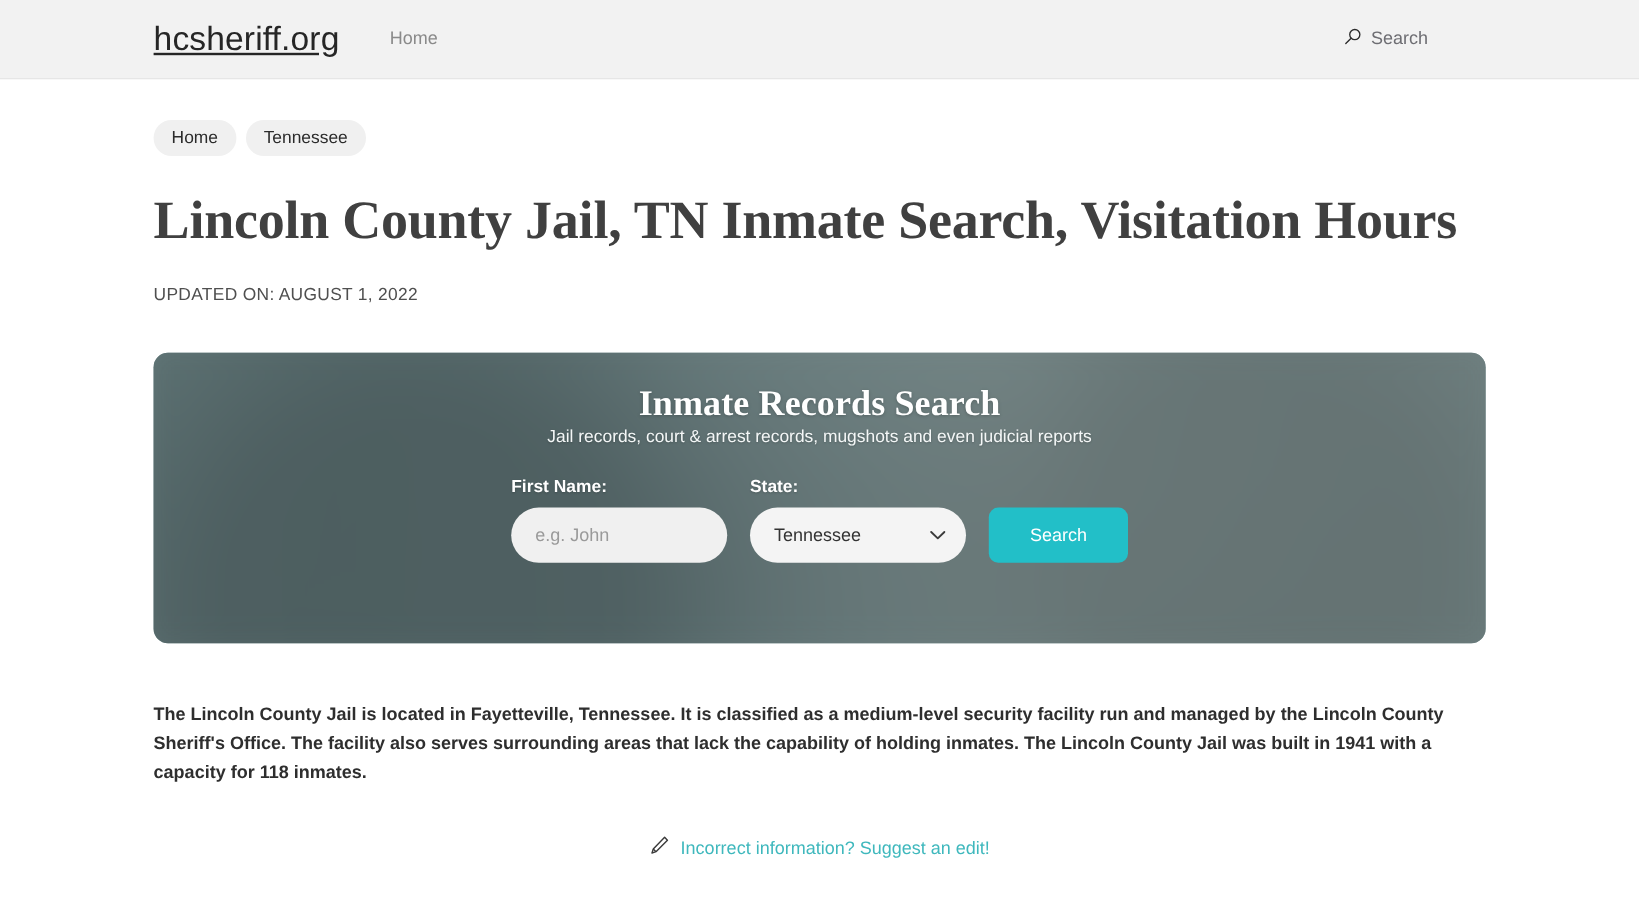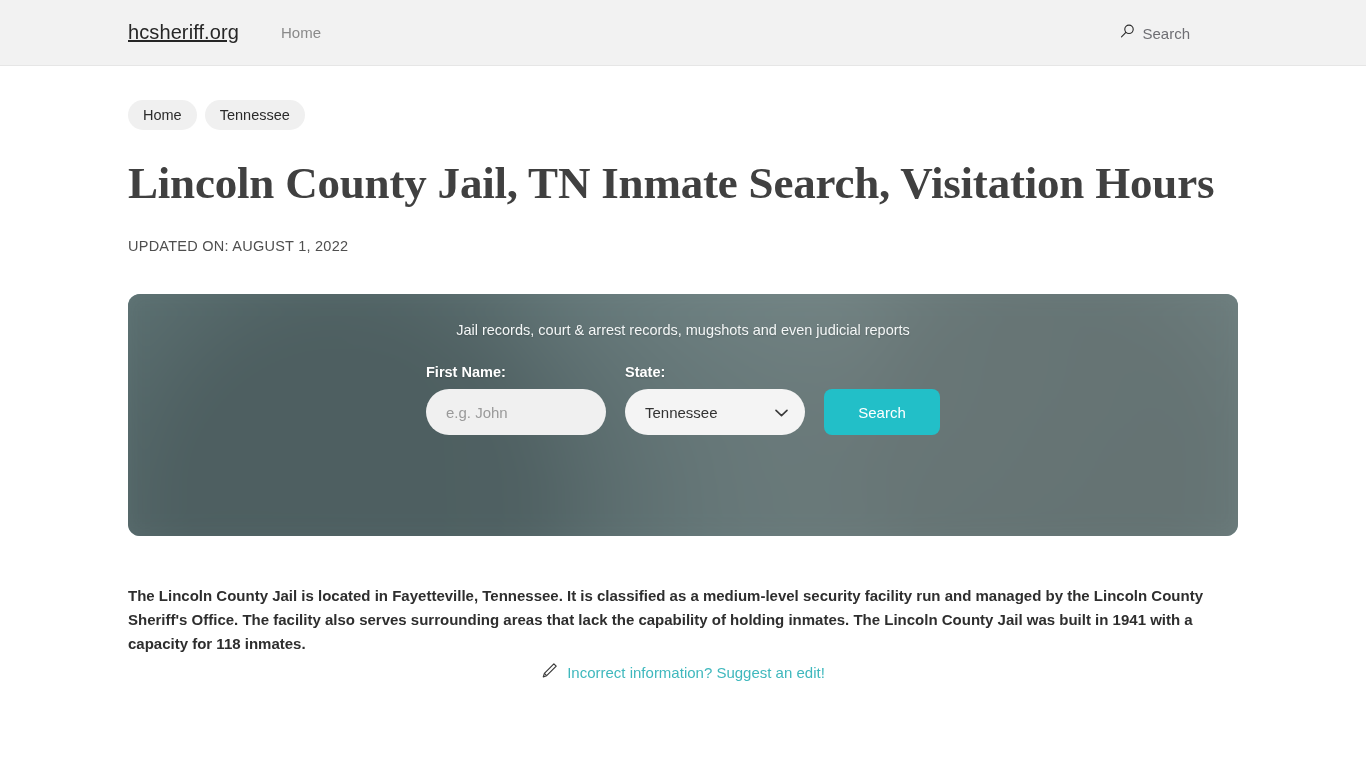--- a/index.html
+++ b/index.html
@@ -15,21 +15,21 @@
   .navbar {
     height: 66px;
     background: #f2f2f2;
     border-bottom: 1px solid #e6e6e6;
     display: flex;
     align-items: center;
     padding: 0 128px;
     position: relative;
   }
   .brand {
-    font-size: 20px;
+    font-size: 28px;
     color: #262626;
     letter-spacing: .1px;
     white-space: nowrap;
   }
   .nav-links {
     display: flex;
     align-items: center;
     margin-left: 42px;
   }
   .nav-link {
@@ -212,21 +212,21 @@
   .body-copy {
     margin-top: 48px;
     font-size: 15px;
     line-height: 24px;
     color: #2e2e2e;
     max-width: 1110px;
     font-weight: bold;
   }
 
   .suggest-row {
-    margin-top: 6px;
+    margin-top: 40px;
     display: flex;
     align-items: center;
     justify-content: center;
     gap: 9px;
   }
   .suggest-link {
     font-size: 15px;
     color: #3fb8bd;
     text-decoration: none;
   }
@@ -256,20 +256,21 @@
     <a class="crumb" href="#">Home</a>
     <a class="crumb" href="#">Tennessee</a>
   </nav>
 
   <h1 class="page-title">Lincoln County Jail, TN Inmate Search, Visitation Hours</h1>
   <div class="updated-on">UPDATED ON: AUGUST 1, 2022</div>
 
   <section class="search-panel">
     <div class="panel-bg"></div>
     <div class="panel-inner">
+      <div class="panel-title">Inmate Records Search</div>
       <div class="panel-sub">Jail records, court &amp; arrest records, mugshots and even judicial reports</div>
 
       <form class="form-row">
         <div class="field">
           <label class="field-label">First Name:</label>
           <input class="text-input" type="text" placeholder="e.g. John" style="">
         </div>
 
 
         <div class="field">

